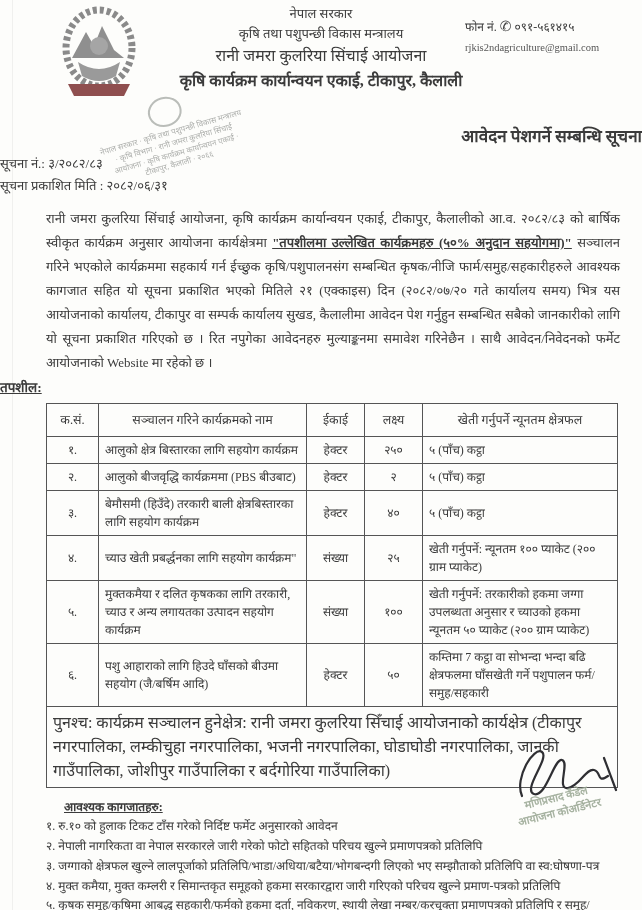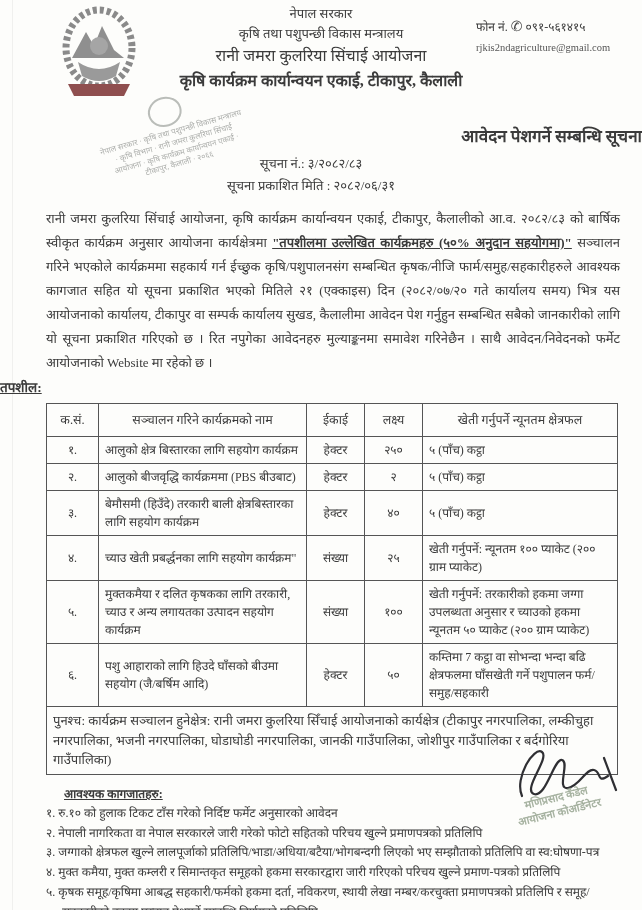--- a/index.html
+++ b/index.html
@@ -14,38 +14,38 @@
     overflow:hidden;
   }
   
   .header { position:relative; padding-top:4px; height:102px; }
   .emblem { position:absolute; left:58px; top:6px; width:82px; height:96px; }
   .head-center { width:100%; text-align:center; line-height:1.55; }
   .head-center .l1 { font-size:13px; }
   .head-center .l2 { font-size:13px; }
   .head-center .l3 { font-size:16px; }
   .head-center .l4 { font-size:16px; font-weight:bold; }
-  .head-right { position:absolute; right:8px; top:14px; width:158px; font-size:12px; line-height:1.8; }
+  .head-right { position:absolute; right:19px; top:14px; width:158px; font-size:12px; line-height:1.8; }
   .head-right .email { font-family:Liberation Serif, serif; font-size:10.5px; color:#555; }
   .phone-ic { font-size:14px; color:#444; }
   
   .stamp1 {
     position:absolute; left:96px; top:96px; width:150px;
     transform:rotate(-16deg);
     color:rgba(105,110,105,0.55);
     font-size:8px; line-height:1.35; text-align:center;
     pointer-events:none;
   }
   .stamp1 .ring {
     width:34px; height:30px; margin:0 auto 2px auto;
     border:2px solid rgba(105,110,105,0.45); border-radius:50%;
   }
   
   .title { text-align:right; font-size:17px; font-weight:bold; margin-top:22px; }
-  .meta { text-align:center; padding-right:20px; font-size:13px; line-height:1.7; margin-top:6px; }
+  .meta { text-align:left; padding-right:20px; font-size:13px; line-height:1.7; margin-top:6px; }
   
   .para {
     margin:10px 22px 0 46px;
     font-size:13px; line-height:1.85; text-align:justify;
   }
   .para .uline { font-weight:bold; text-decoration:underline; }
   .tapashil { font-size:13.5px; font-weight:bold; text-decoration:underline; margin-top:2px; }
   
   table.program {
     border-collapse:collapse;
@@ -55,21 +55,21 @@
   }
   table.program th, table.program td {
     border:1.4px solid #555;
     padding:4px 6px;
     vertical-align:middle;
     line-height:1.5;
   }
   table.program th { font-weight:normal; font-size:12.5px; text-align:center; padding:7px 12px; }
   td.c { text-align:center; }
   .w0{width:52px;} .w1{width:208px;} .w2{width:58px;} .w3{width:58px;}
-  td.fnote { font-size:13px; line-height:1.6; padding:6px 8px; }
+  td.fnote { font-size:16px; line-height:1.6; padding:6px 8px; }
   
   .docs-head {
     margin:10px 0 0 64px; display:inline-block;
     font-size:12px; font-weight:bold; text-decoration:underline;
   }
   .docs { margin:2px 30px 0 46px; font-size:12px; }
   .docs .item { padding-left:16px; text-indent:-16px; line-height:1.65; }
   
   .signblock { position:absolute; right:4px; top:738px; width:160px; height:110px; pointer-events:none; }
   .signblock svg { position:absolute; right:14px; top:0; }

